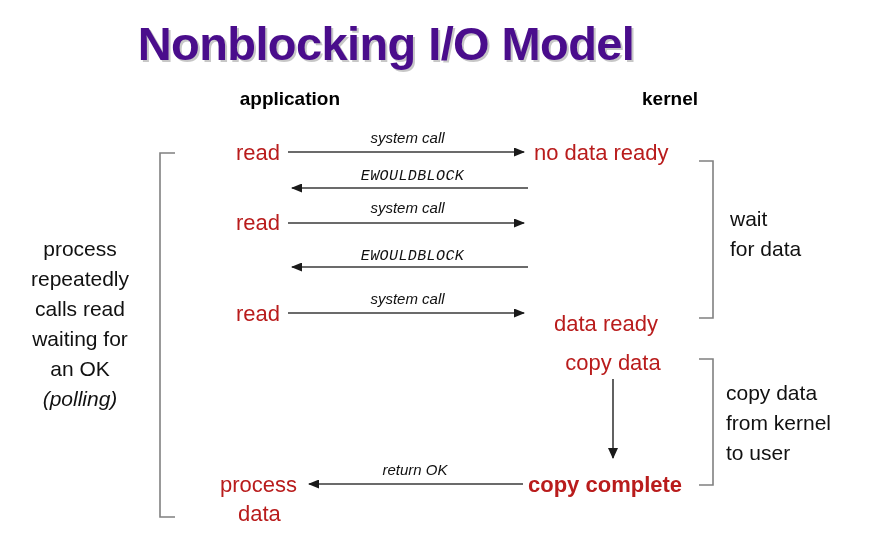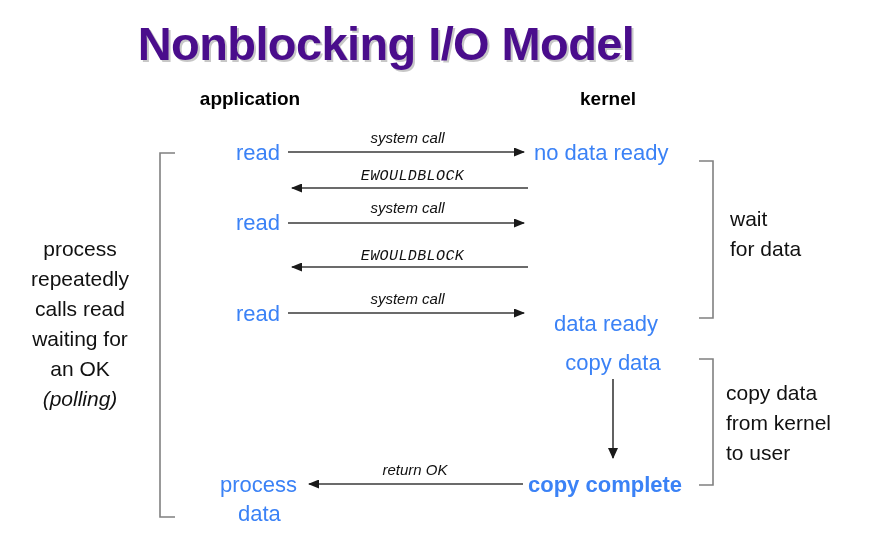--- a/index.html
+++ b/index.html
@@ -31,28 +31,28 @@
     text-shadow: 2px 2px 0 rgba(130,130,130,0.45);
     line-height: 1.0;
     white-space: nowrap;
   }
 
   
   .colhead {
     font-size: 19px;
     font-weight: bold;
     color: #000000;
-    text-align: center;
+    text-align: right;
     white-space: nowrap;
   }
 
   
   .node {
     font-size: 22px;
-    color: #3b82f6;
+    color: #b91c1c;
     white-space: nowrap;
     line-height: 29px;
   }
   .node.right { text-align: right; }
   .node.center { text-align: center; }
 
   .sidetext {
     font-size: 21px;
     color: #111111;
     line-height: 30px;

